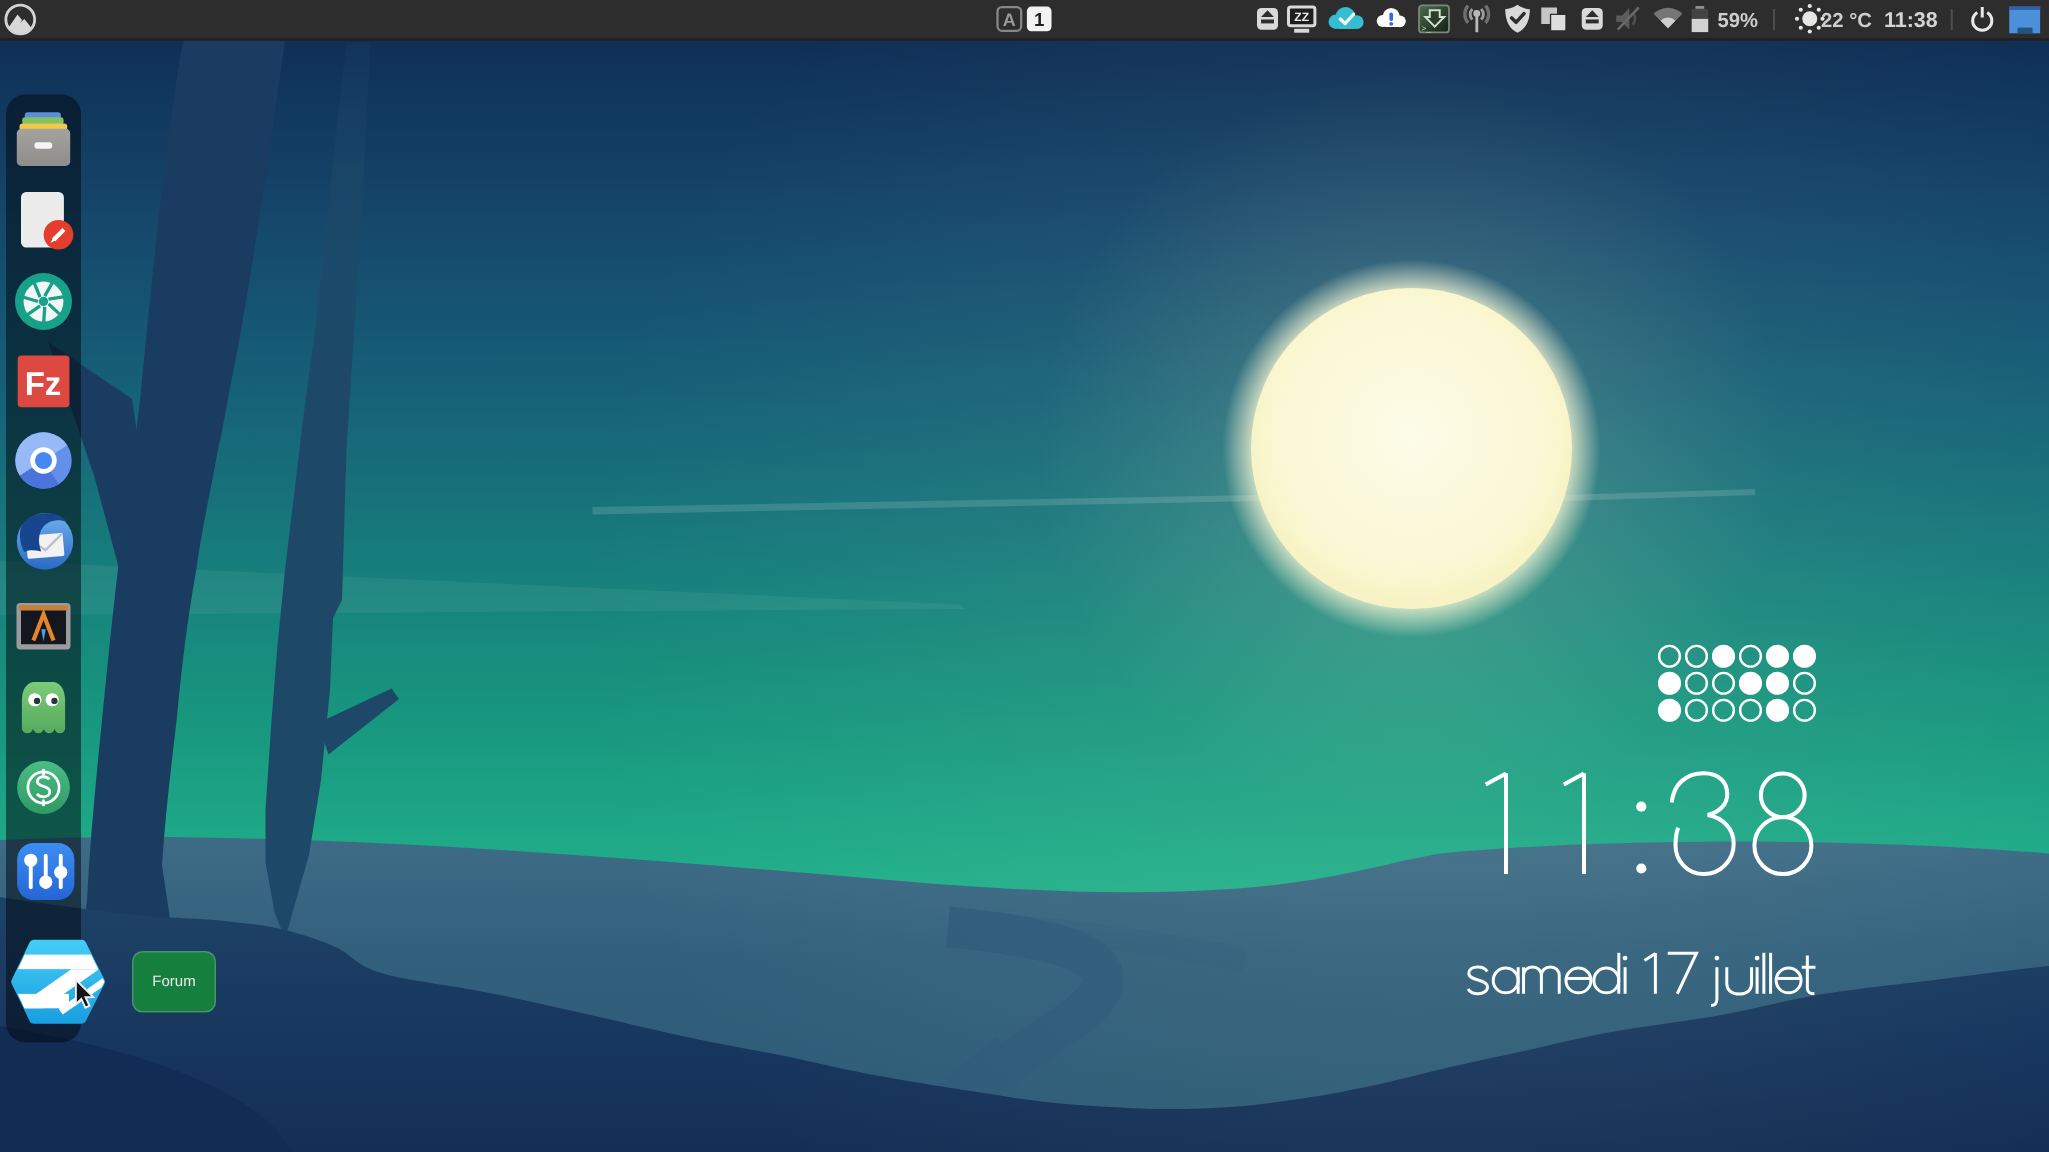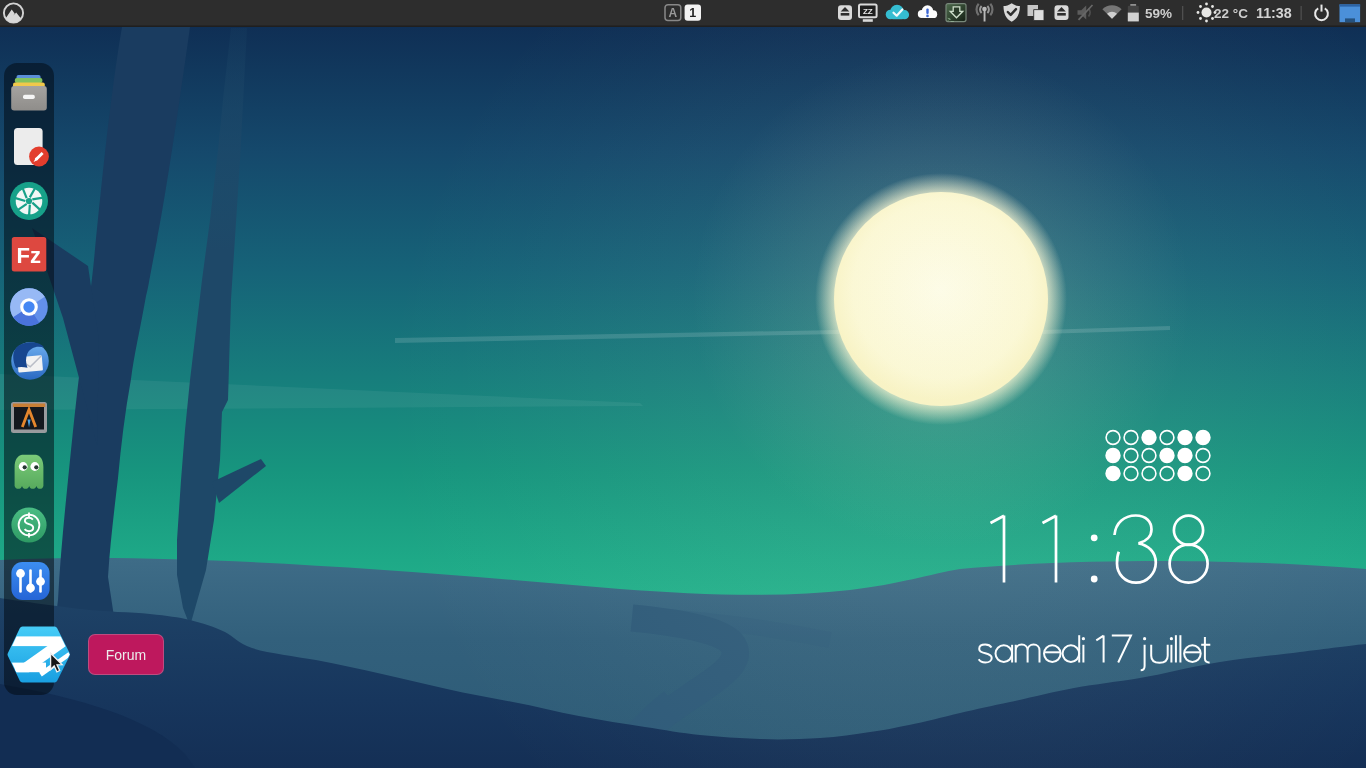--- a/index.html
+++ b/index.html
@@ -2,21 +2,21 @@
 <html><head>
 <meta charset="utf-8">
 <style>
   html,body{margin:0;padding:0;width:1366px;height:768px;overflow:hidden;background:#123;}
   *{box-sizing:border-box;font-family:"Liberation Sans", sans-serif;}
   #stage{position:absolute;top:0;left:0;width:1366px;height:768px;}
   #wall{position:absolute;top:27px;left:0;width:1366px;height:741px;}
   #panel{position:absolute;top:0;left:0;width:1366px;height:27px;background:#2d2d2d;box-shadow:inset 0 -1.5px 0 #1f1f1f;}
   .abs{position:absolute;}
   #dock{position:absolute;left:4px;top:63px;width:50px;height:632px;border-radius:13px;background:rgba(2,9,18,0.52);}
-  #tooltip{position:absolute;left:88px;top:634px;width:76px;height:41px;background:#be185d;border:1px solid rgba(190,200,210,0.3);border-radius:7px;color:#ececec;font-size:14px;display:flex;align-items:center;justify-content:center;}
+  #tooltip{position:absolute;left:88px;top:634px;width:56px;height:41px;background:#15803d;border:1px solid rgba(190,200,210,0.3);border-radius:7px;color:#ececec;font-size:10px;display:flex;align-items:center;justify-content:center;}
 </style>
 </head>
 <body>
 <div id="stage">
 
 <svg id="wall" viewBox="0 27 1366 741" width="1366" height="741" preserveAspectRatio="none">
 <defs>
   <linearGradient id="sky" x1="0" y1="27" x2="0" y2="768" gradientUnits="userSpaceOnUse">
     <stop offset="0" stop-color="#0f2f55"></stop>
     <stop offset="0.17" stop-color="#15496c"></stop>

